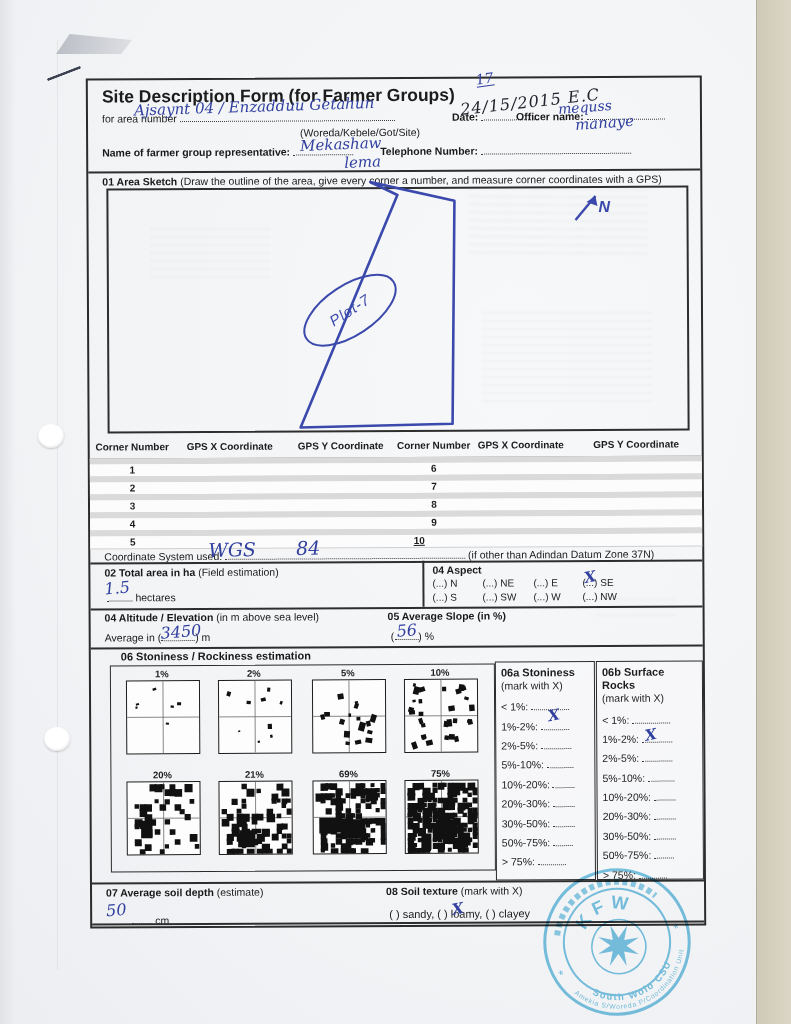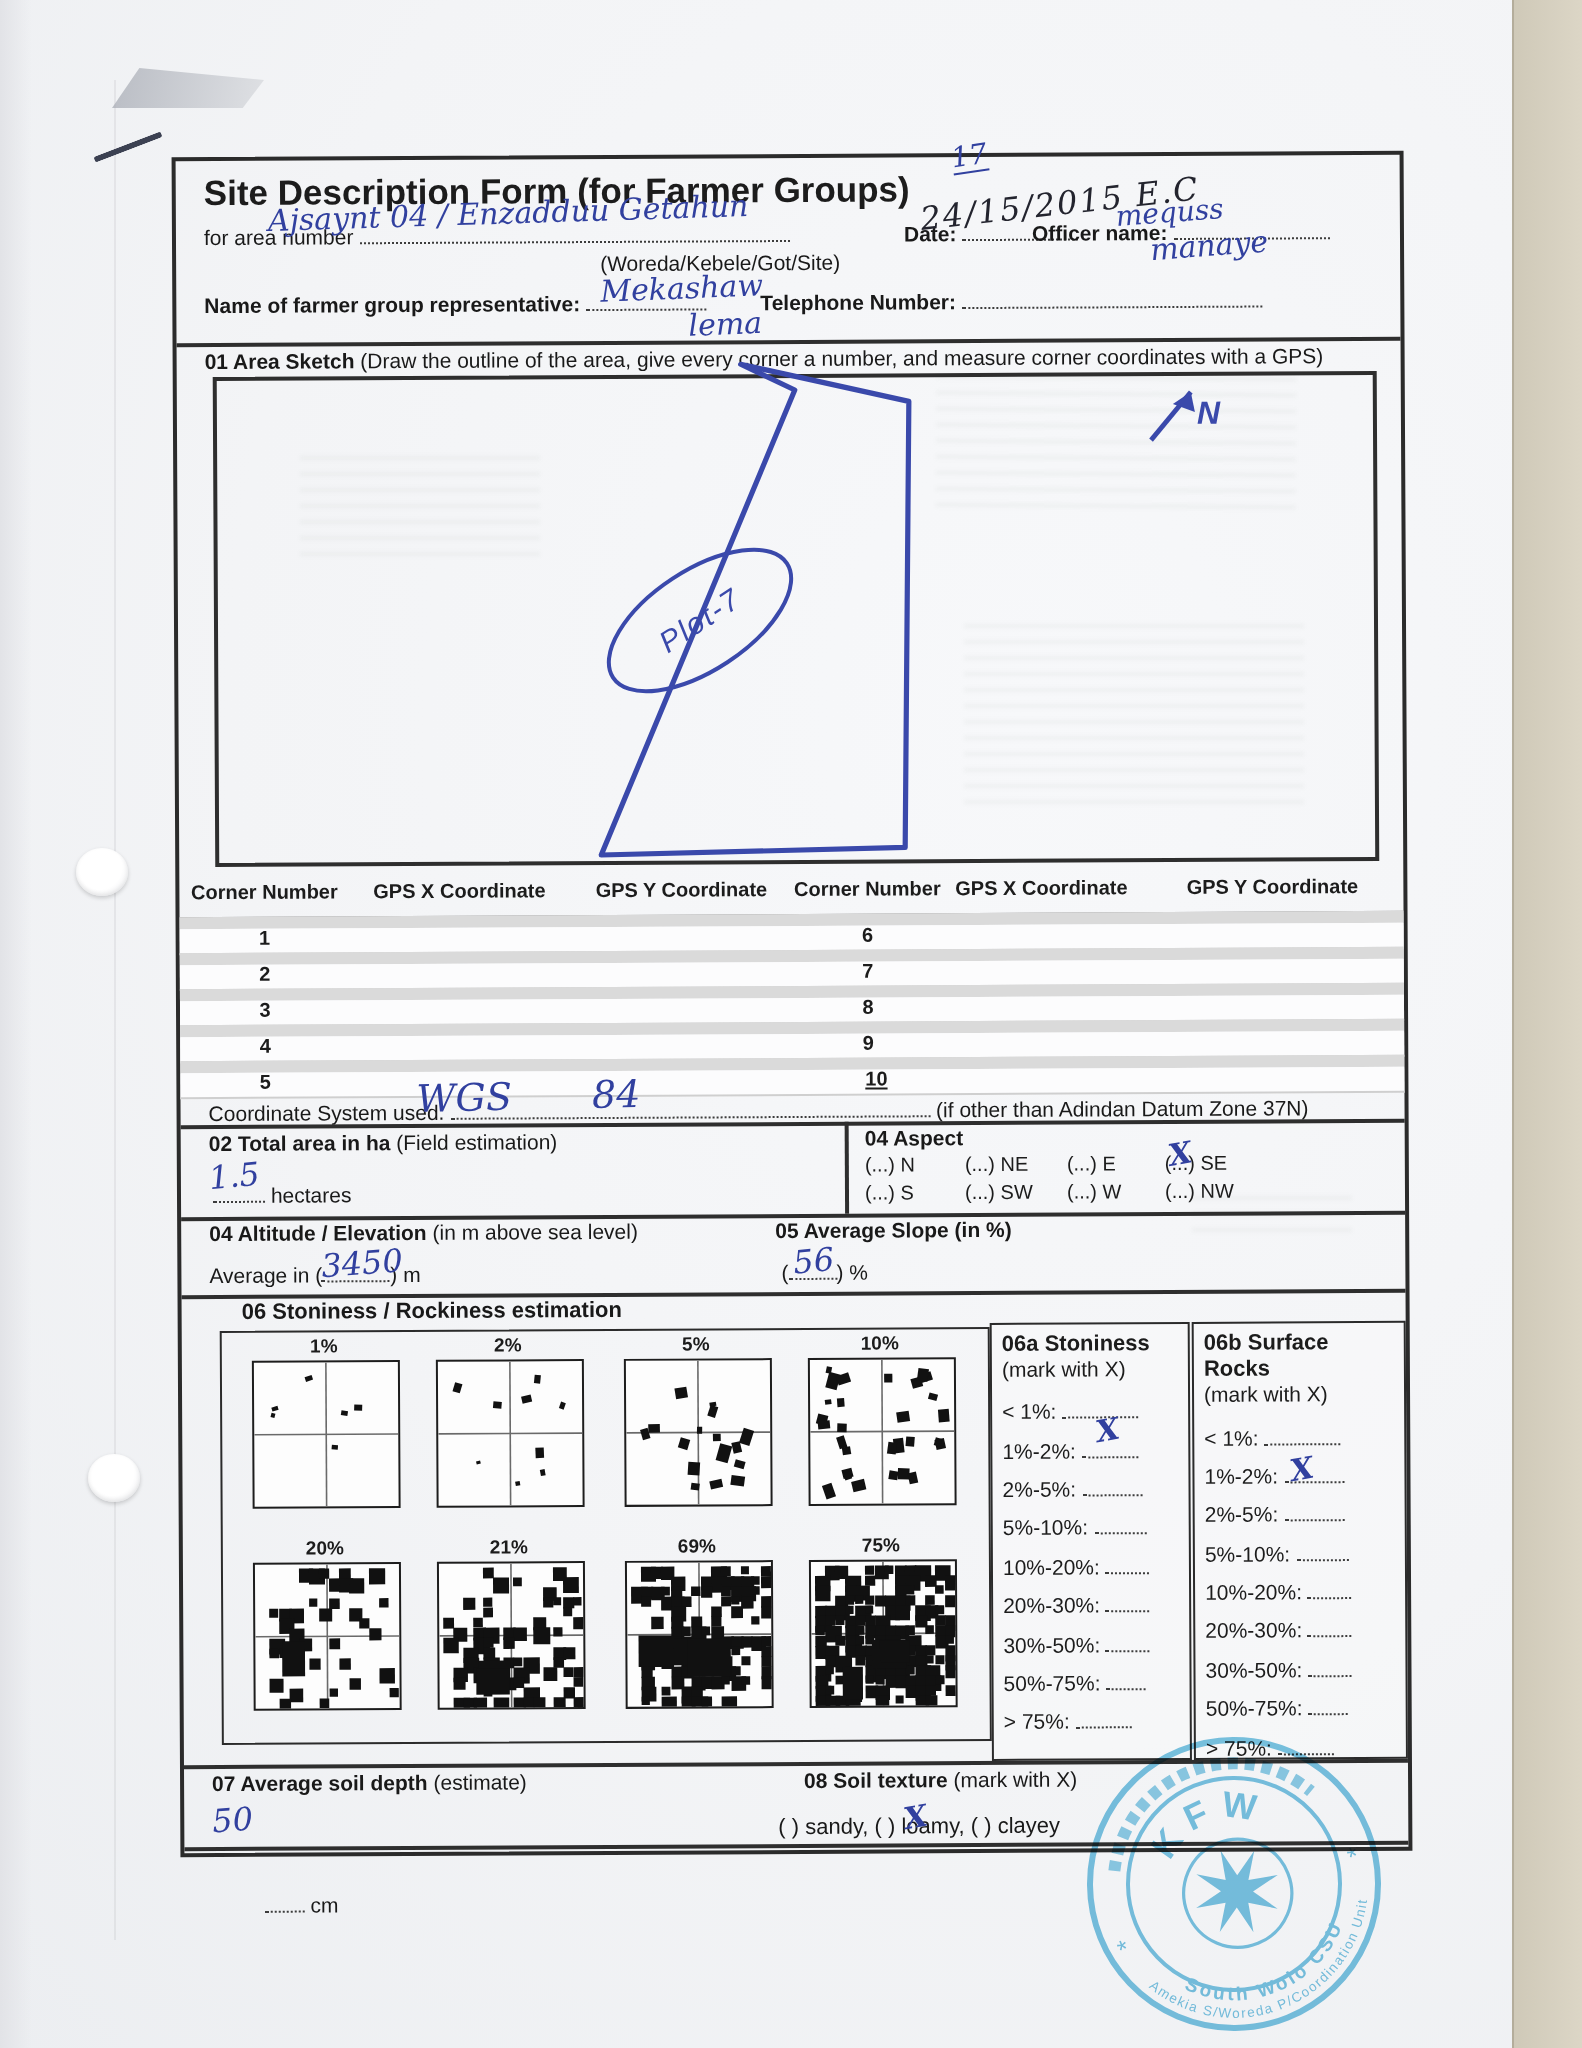--- a/index.html
+++ b/index.html
@@ -148,21 +148,21 @@
     <div class="cnum" style="left:307px;top:420px;width:74px;">8</div>
 
     <div class="strip" style="top:432px;"></div>
     <div class="wrow" style="top:438px;"></div>
     <div class="cnum" style="left:0;top:438px;width:85px;">4</div>
     <div class="cnum" style="left:307px;top:438px;width:74px;">9</div>
 
     <div class="strip" style="top:450px;"></div>
     <div class="wrow" style="top:456px;"></div>
     <div class="cnum" style="left:0;top:456px;width:85px;">5</div>
-    <div class="cnum" style="left:311px;top:456px;width:74px;text-decoration:underline;">10</div>
+    <div class="cnum" style="left:292px;top:456px;width:74px;text-decoration:underline;">10</div>
 
     <div class="lb" style="left:14px;top:470px;">
       <span>Coordinate System used:</span> <span class="lead" style="width:240px;"></span>
       <span>(if other than Adindan Datum Zone 37N)</span>
     </div>
     <div class="hw" style="left:118px;top:460px;font-size:19px;word-spacing:34px;transform:rotate(-1deg);">WGS 84</div>
 
     <div class="hline" style="top:482px;height:1.6px;"></div>
 
     <div class="lb" style="left:14px;top:486px;">
@@ -674,25 +674,25 @@
       <div class="srow"><span>&gt; 75%:</span> <span class="lead" style="width:28px;"></span></div>
       <div class="hwx" style="left:48px;top:66px;">X</div>
     </div>
 
     <div class="hline" style="top:802px;height:1.6px;"></div>
 
     <div class="lb" style="left:14px;top:806px;">
       <span class="b">07 Average soil depth</span> <span>(estimate)</span>
     </div>
     <div class="hw" style="left:14px;top:822px;font-size:16px;transform:rotate(-4deg);">50</div>
-    <div class="lb" style="left:40px;top:866px;">
+    <div class="lb" style="left:40px;top:834px;">
       <span class="lead" style="width:20px;"></span> <span>cm</span>
     </div>
 
-    <div class="lb" style="left:310px;top:806px;">
+    <div class="lb" style="left:294px;top:806px;">
       <span class="b">08 Soil texture</span> <span>(mark with X)</span>
     </div>
     <div class="lb" style="left:297px;top:829px;font-size:11px;">
       <span>( )</span> <span>sandy,</span>
       <span>( )</span> <span>loamy,</span>
       <span>( )</span> <span>clayey</span>
     </div>
     <div class="hwx" style="left:360px;top:823px;">X</div>
 
     <div class="hline" style="top:843px;height:2px;"></div>

